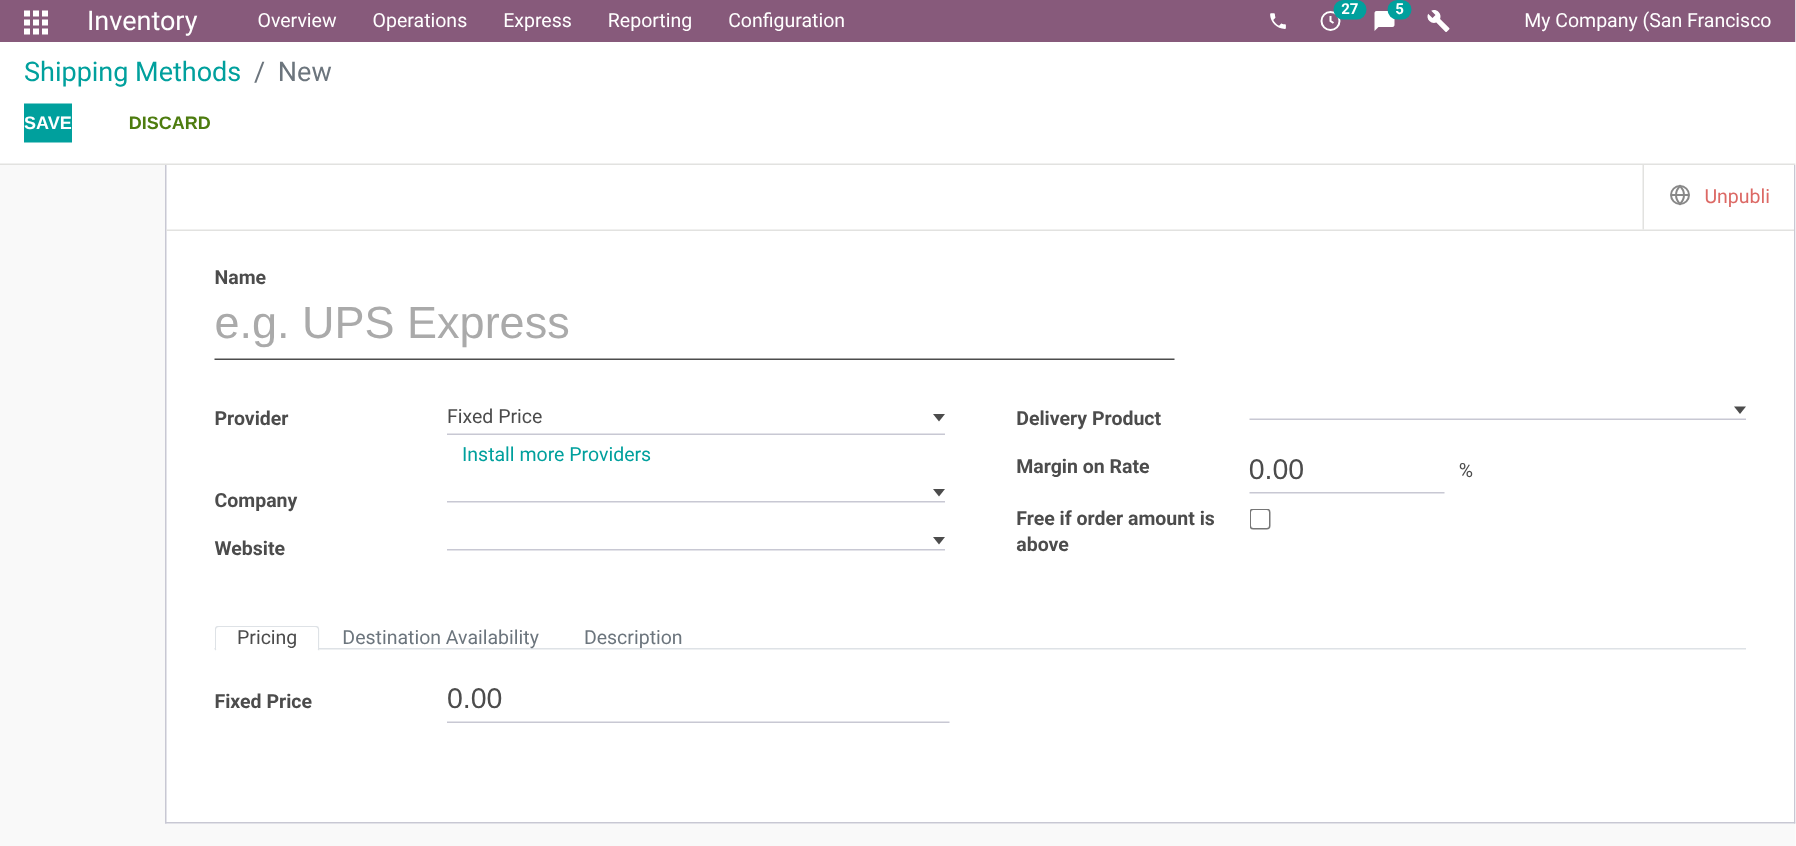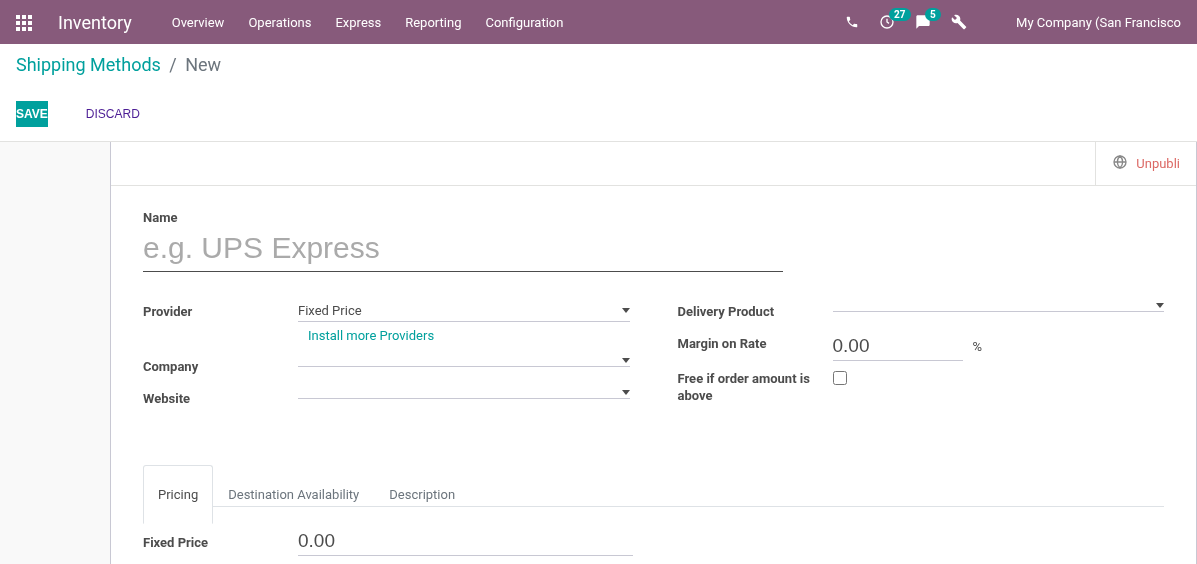--- a/index.html
+++ b/index.html
@@ -1,34 +1,34 @@
 <!DOCTYPE html>
 <html><head>
 <meta charset="utf-8">
 <style>
 * { box-sizing: border-box; margin: 0; padding: 0; }
 body { font-family: -apple-system, BlinkMacSystemFont, "Segoe UI", Roboto, "Helvetica Neue", Arial, sans-serif; font-size: 13px; color: #4c4c4c; background: #f9f9f9; width: 1197px; height: 564px; overflow: hidden; }
-.topnav { background: #875a7b; height: 44px; display: flex; align-items: center; color: #fff; padding: 0 16px; }
+.topnav { background: #875a7b; height: 28px; display: flex; align-items: center; color: #fff; padding: 0 16px; }
 .apps-icon { display: inline-flex; flex-wrap: wrap; width: 18px; height: 14px; gap: 2px; margin-right: 24px; cursor: pointer; }
 .apps-icon span { width: 4px; height: 4px; background: #fff; }
 .app-title { font-size: 18px; font-weight: 400; margin-right: 40px; }
 .nav-menu { display: flex; gap: 24px; flex: 1; }
 .nav-menu a { color: #fff; text-decoration: none; font-size: 13px; cursor: pointer; }
 .nav-right { display: flex; align-items: center; gap: 20px; }
 .nav-icon { position: relative; cursor: pointer; color: #fff; display: flex; align-items: center; }
 .badge { background: #00a09d; color: #fff; font-size: 10px; font-weight: bold; padding: 1px 5px; border-radius: 8px; position: absolute; top: -6px; left: 10px; }
 .company-name { font-size: 13px; white-space: nowrap; margin-left: 29px; }
 .control-bar { background: #fff; border-bottom: 1px solid #e2e2e0; padding: 10px 16px 14px; }
-.breadcrumb { font-size: 18px; color: #7c7bad; margin-bottom: 26px; }
+.breadcrumb { font-size: 18px; color: #7c7bad; margin-bottom: 10px; }
 .breadcrumb .bc-link { color: #00a09d; cursor: pointer; }
 .breadcrumb .bc-sep { color: #6c757d; margin: 0 4px; }
 .breadcrumb .bc-current { color: #6c757d; }
 .control-buttons { display: flex; align-items: center; gap: 14px; }
 .btn-primary { background: #00a09d; color: #fff; border: none; padding: 6px 0; font-size: 12px; font-weight: bold; cursor: pointer; text-transform: uppercase; }
-.btn-link { background: none; border: none; color: #4c1d95; font-size: 12px; font-weight: normal; cursor: pointer; text-transform: uppercase; padding-left: 24px; }
+.btn-link { background: none; border: none; color: #4d7c0f; font-size: 12px; font-weight: bold; cursor: pointer; text-transform: uppercase; padding-left: 24px; }
 .form-sheet-bg { padding: 0 0 0 110px; }
 .form-sheet { background: #fff; border: 1px solid #c8c8d3; border-top: none; position: relative; min-width: 1087px; }
 .button-box { height: 44px; border-bottom: 1px solid #e2e2e0; display: flex; justify-content: flex-end; align-items: stretch; }
 .stat-btn { border-left: 1px solid #e2e2e0; padding: 0 16px; display: flex; align-items: center; gap: 8px; cursor: pointer; color: #dc6965; font-size: 13px; }
 .globe-icon { color: #888; }
 .sheet-inner { padding: 24px 32px 40px; }
 .title-group { margin-bottom: 28px; }
 .title-label { font-size: 13px; font-weight: bold; color: #4c4c4c; margin-bottom: 4px; }
 .title-input { width: 640px; font-size: 30px; font-weight: 400; border: none; border-bottom: 1px solid #4c4c4c; padding: 2px 0 6px; color: #999; outline: none; background: transparent; }
 .title-input::placeholder { color: #aaa; }
@@ -42,21 +42,21 @@
 .caret { width: 0; height: 0; border-left: 4px solid transparent; border-right: 4px solid transparent; border-top: 5px solid #4c4c4c; margin-left: 4px; }
 .install-link { color: #00a09d; font-size: 13px; cursor: pointer; padding: 6px 0 6px 10px; display: inline-block; }
 .num-input { border: none; border-bottom: 1px solid #c8c8d3; font-size: 19px; padding: 3px 0; outline: none; background: transparent; color: #4c4c4c; }
 .margin-row { display: flex; align-items: center; gap: 10px; }
 .margin-row input { width: 130px; }
 .pct { font-size: 13px; color: #4c4c4c; }
 .checkbox-widget { padding-top: 4px; }
 .checkbox-widget input { width: 14px; height: 14px; }
 .notebook { margin-top: 28px; }
 .tabs { display: flex; border-bottom: 1px solid #dee2e6; }
-.tab { padding: 21px 14px; font-size: 13px; color: #6c757d; cursor: pointer; border: 1px solid transparent; position: relative; top: 18px; }
+.tab { padding: 0 14px; font-size: 13px; color: #6c757d; cursor: pointer; border: 1px solid transparent; position: relative; top: 2px; }
 .tab.active { color: #4c4c4c; border: 1px solid #dee2e6; border-bottom: 1px solid #fff; background: #fff; border-radius: 3px 3px 0 0; }
 .tab-pane { padding: 20px 0; }
 .fp-row { display: flex; align-items: center; }
 .fp-row .form-widget input { width: 335px; }
 </style>
 </head>
 <body>
 
 <div class="topnav">
   <div class="apps-icon">

